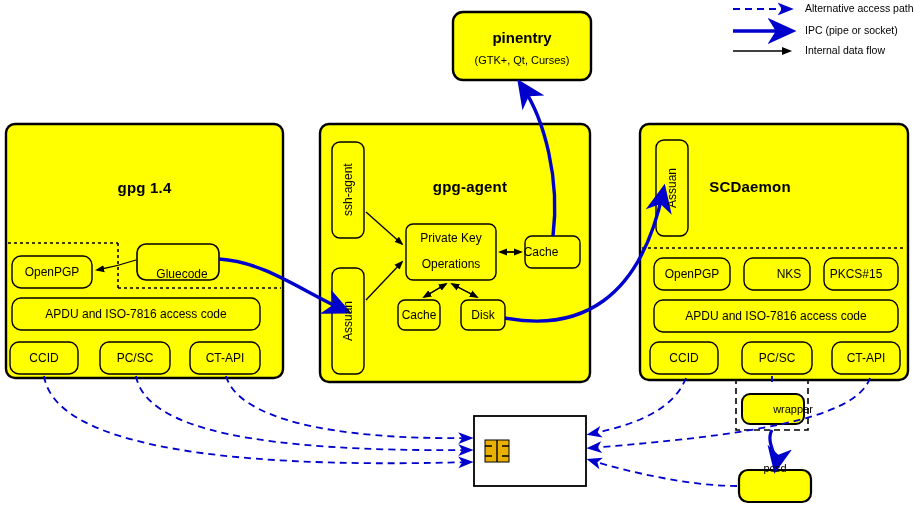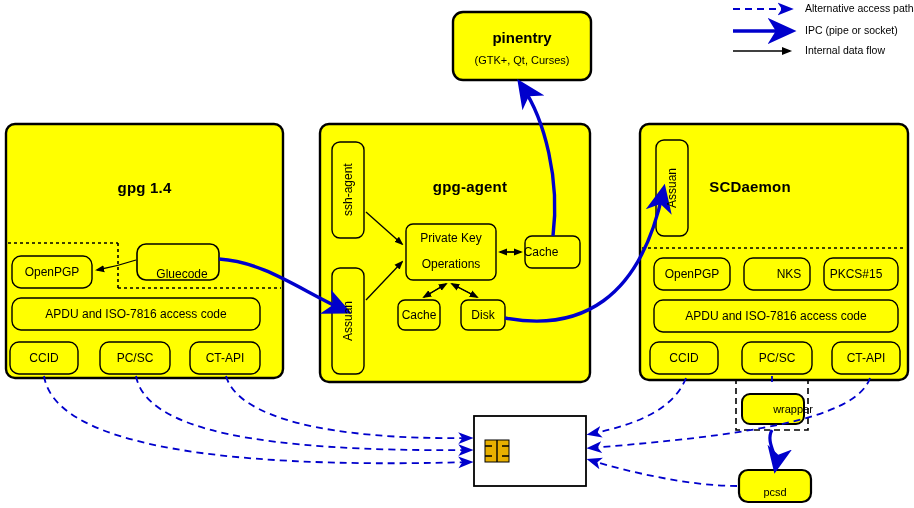--- a/index.html
+++ b/index.html
@@ -177,15 +177,15 @@
   <div class="lbl center boxtxt vert" style="left:656px;top:140px;width:32px;height:96px;">Assuan</div>
   <div class="lbl center boxtxt" style="left:654px;top:258px;width:76px;height:32px;">OpenPGP</div>
   <div class="lbl center boxtxt" style="left:744px;top:258px;width:90px;height:32px;">NKS</div>
   <div class="lbl center boxtxt" style="left:824px;top:258px;width:64px;height:32px;">PKCS#15</div>
   <div class="lbl center boxtxt" style="left:654px;top:300px;width:244px;height:32px;">APDU and ISO-7816 access code</div>
   <div class="lbl center boxtxt" style="left:650px;top:342px;width:68px;height:32px;">CCID</div>
   <div class="lbl center boxtxt" style="left:742px;top:342px;width:70px;height:32px;">PC/SC</div>
   <div class="lbl center boxtxt" style="left:832px;top:342px;width:68px;height:32px;">CT-API</div>
 
   <div class="lbl center smalltxt" style="left:742px;top:394px;width:62px;height:30px;margin-left:20px;">wrapper</div>
-  <div class="lbl center smalltxt" style="left:739px;top:476px;width:72px;height:32px;">pcsd</div>
+  <div class="lbl center smalltxt" style="left:739px;top:452px;width:72px;height:32px;">pcsd</div>
 
 </div>
 
 </body></html>

